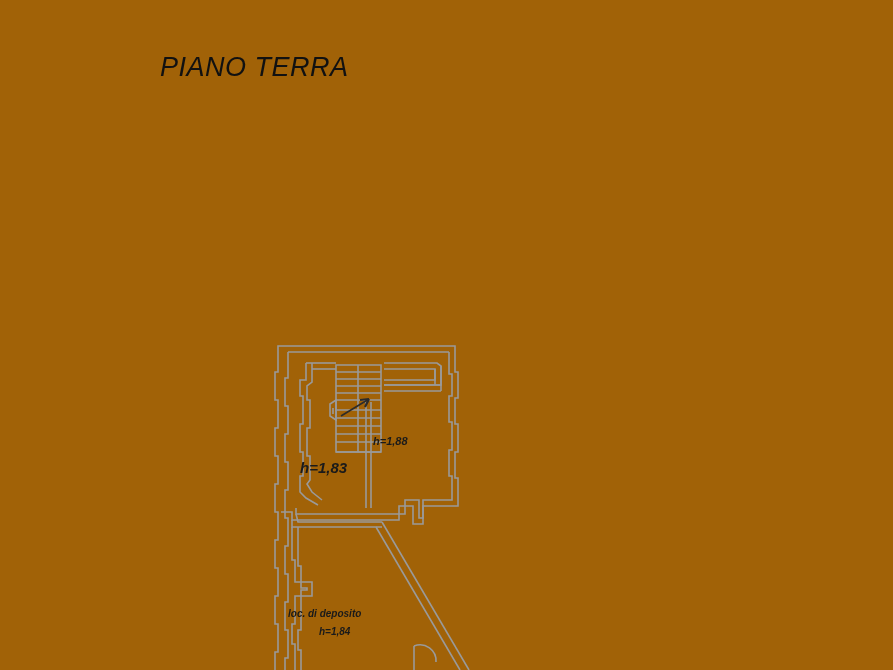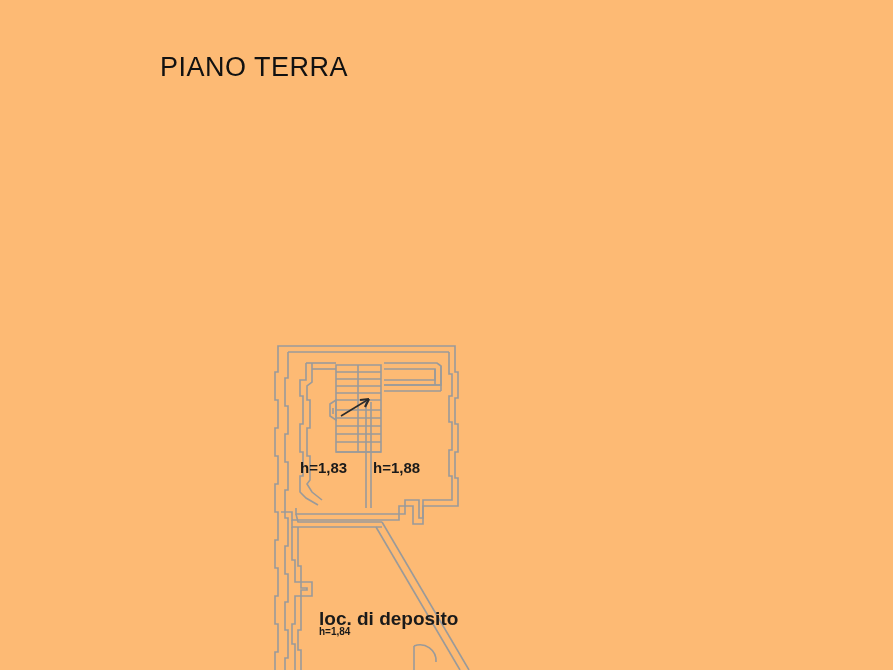--- a/index.html
+++ b/index.html
@@ -5,23 +5,24 @@
 <style>
   html, body {
     margin: 0;
     padding: 0;
     background: #ffffff;
   }
   #page {
     position: relative;
     width: 893px;
     height: 670px;
-    background: #fdba74;
+    background: #a16207;
     overflow: hidden;
     font-family: "Liberation Sans", sans-serif;
+    font-style: italic;
   }
   #plan-title {
     position: absolute;
     left: 160px;
     top: 52px;
     font-family: "Liberation Sans", sans-serif;
     font-size: 27px;
     font-weight: 400;
     letter-spacing: 0.5px;
     color: #111111;
@@ -41,28 +42,27 @@
     color: #1a1a1a;
     white-space: nowrap;
   }
   #label-h232 {
     left: 300px;
     top: 459px;
     font-size: 15px;
   }
   #label-h188 {
     left: 373px;
-    top: 459px;
-    font-size: 15px;
+    top: 435px;
+    font-size: 11px;
   }
   #label-deposito-name {
     left: 288px;
     top: 608px;
-    font-size: 19px;
-    margin-left: 31px;
+    font-size: 10px;
   }
   #label-deposito-height {
     left: 319px;
     top: 626px;
     font-size: 10px;
   }
 </style>
 </head>
 <body>
 

